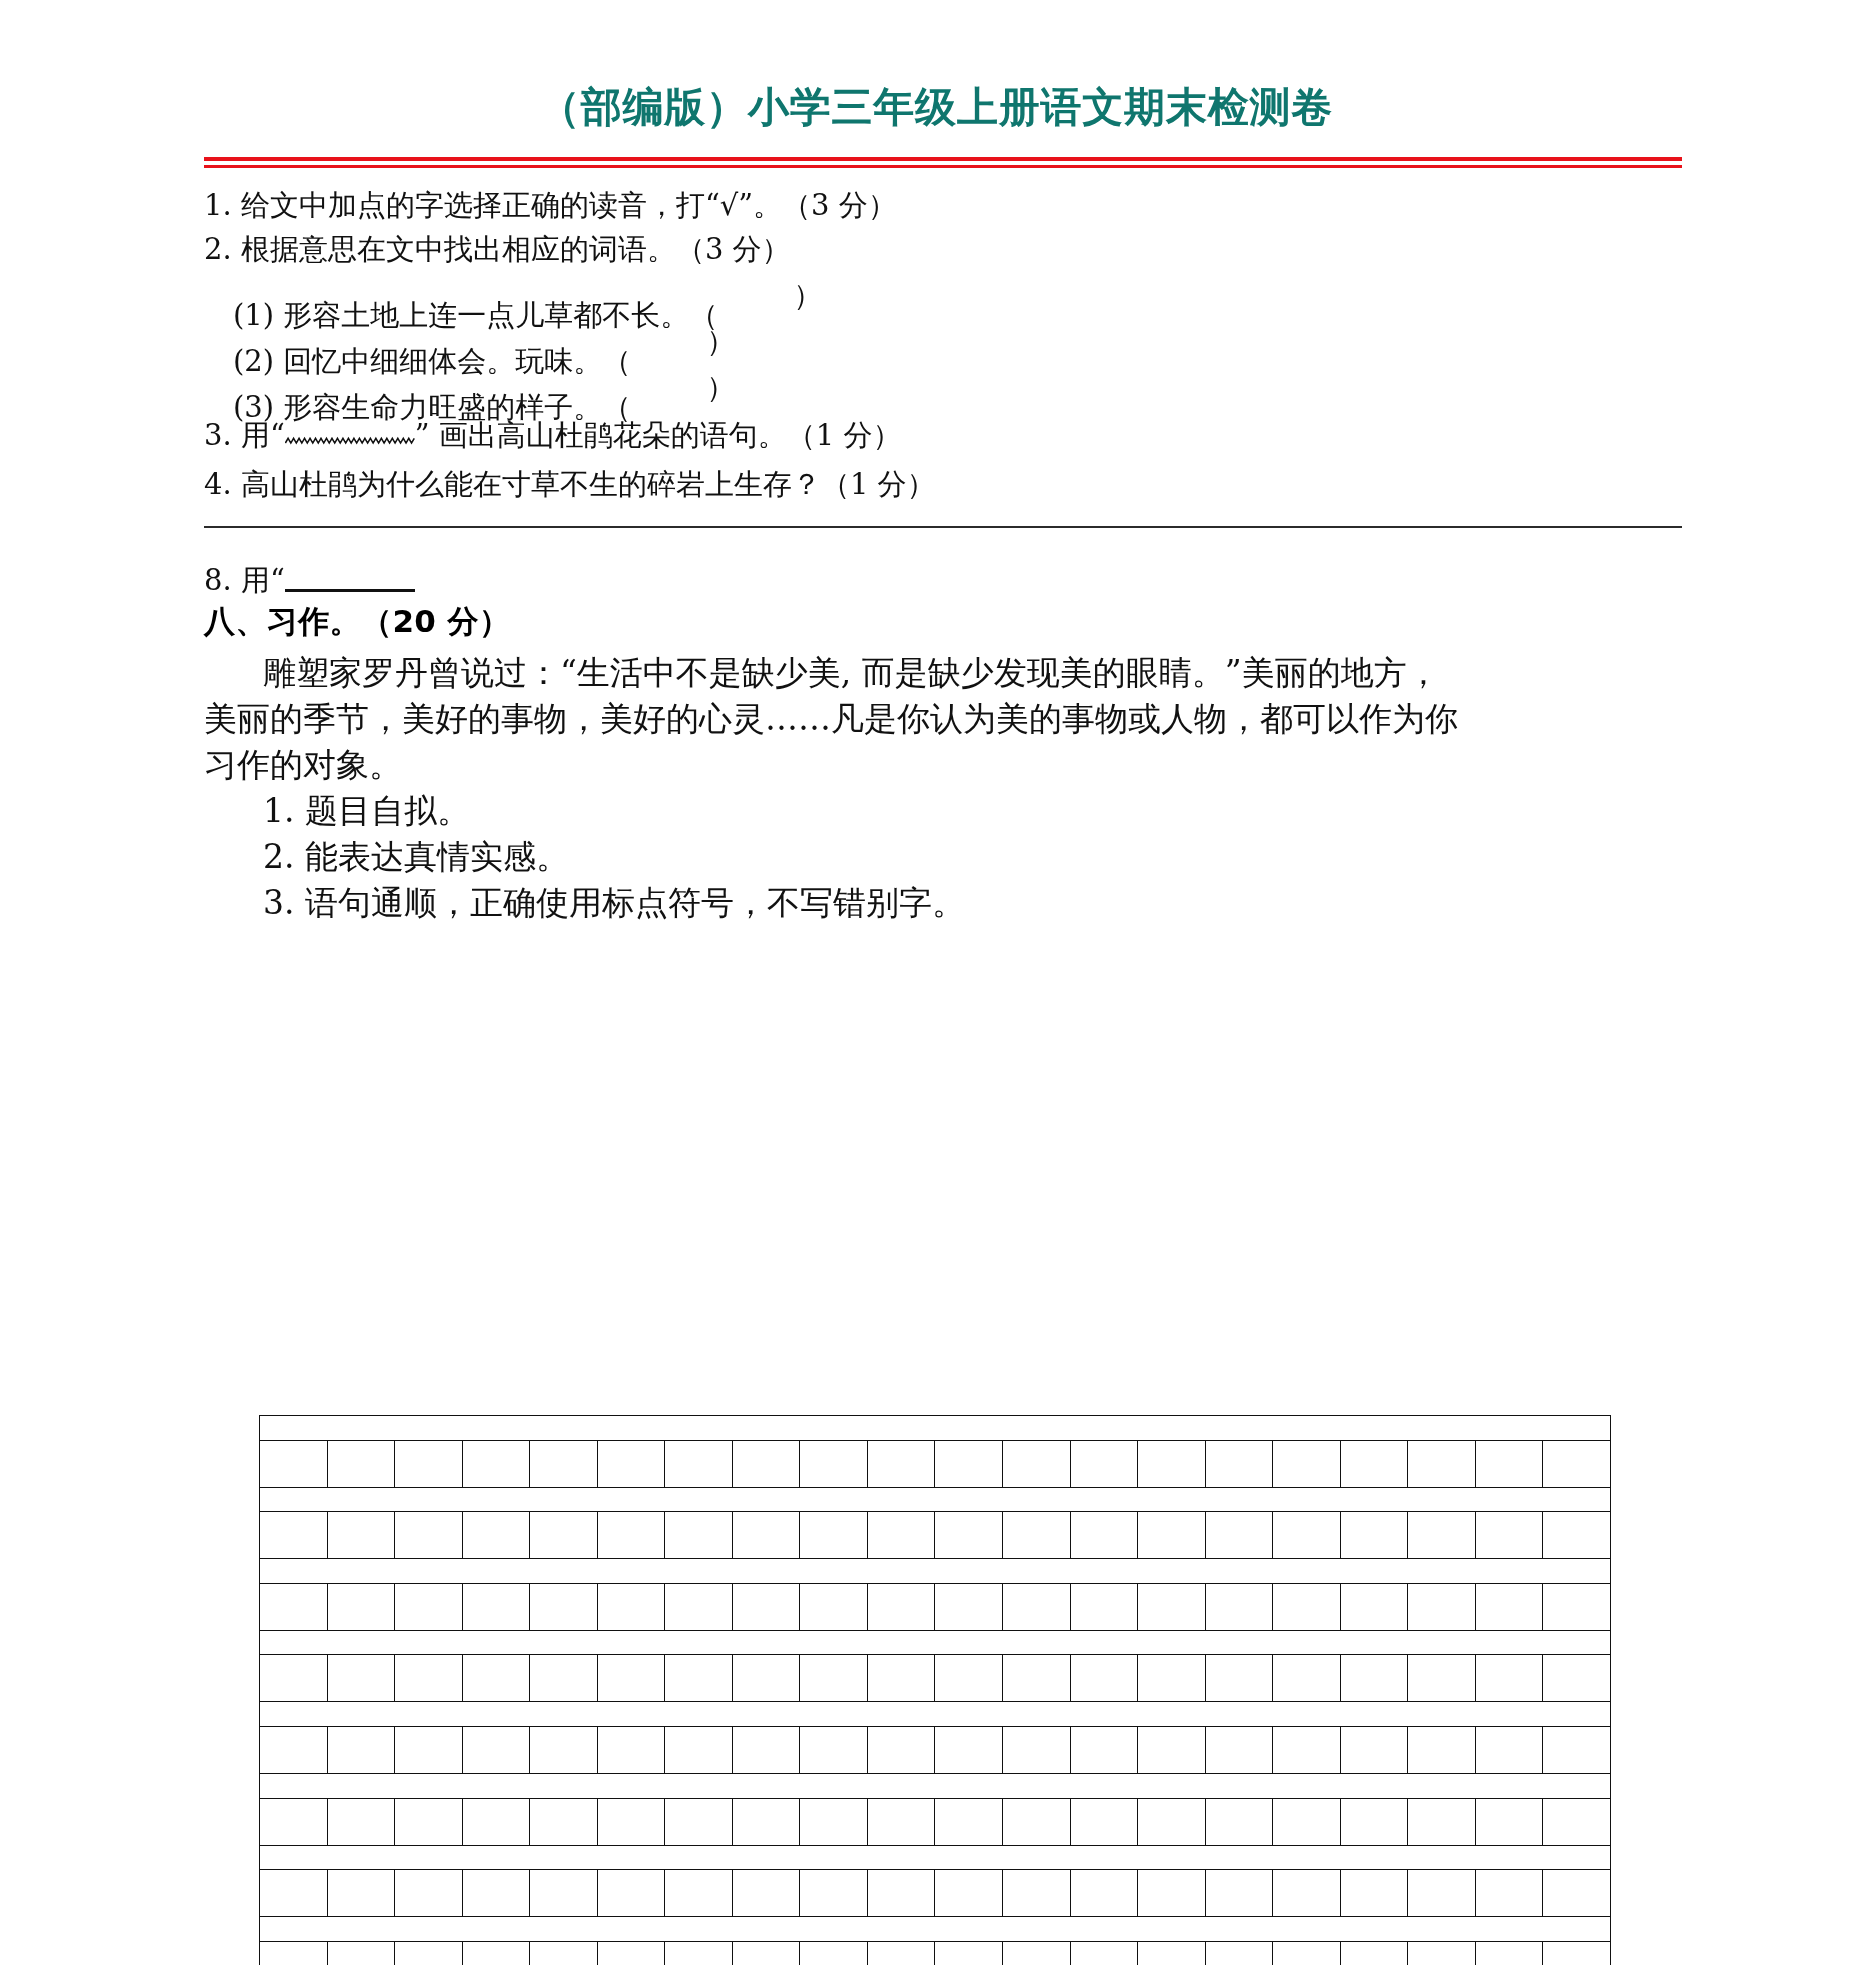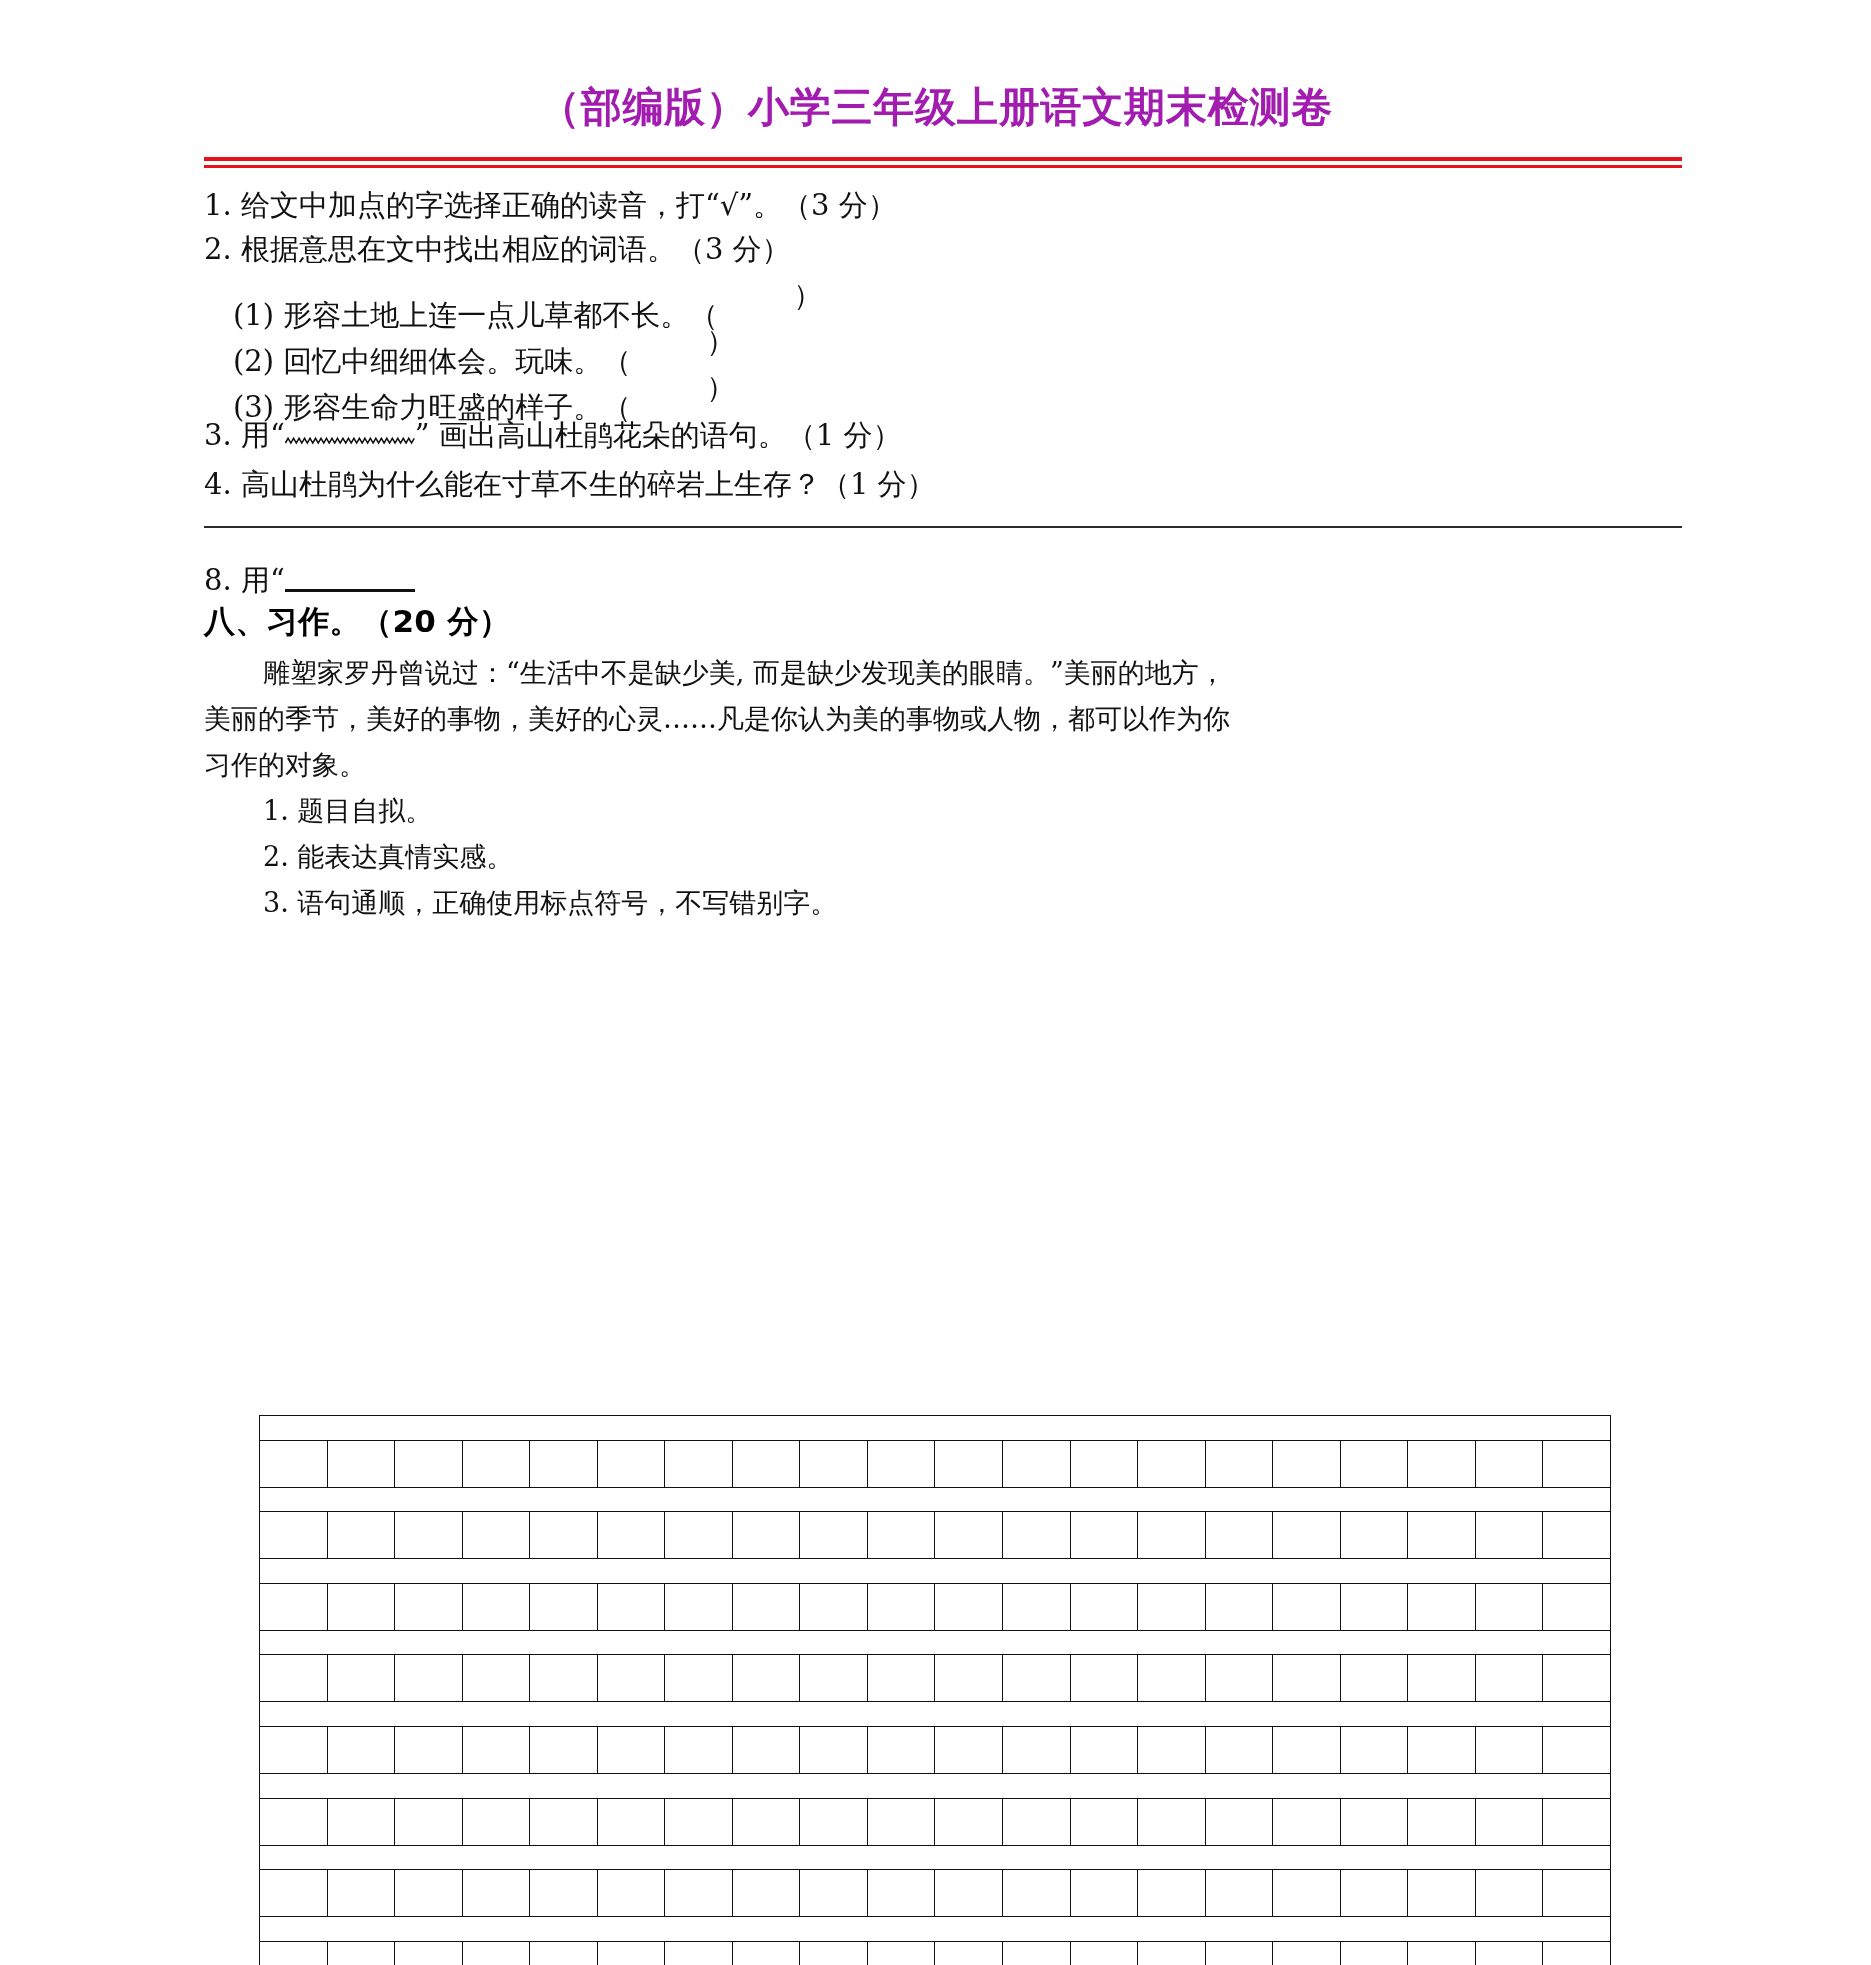--- a/index.html
+++ b/index.html
@@ -22,21 +22,21 @@
     position:absolute;
     left:0; top:85px; width:1872px;
     text-align:center;
   }
   .doc-title{
     display:inline-block;
     font-family:"DejaVu Sans","Liberation Sans",sans-serif;
     font-weight:bold;
     font-size:41px;
     letter-spacing:0.8px;
-    color:#a21caf;
+    color:#0f766e;
     line-height:1.1;
   }
   .rule-group{
     position:absolute;
     left:204px; top:157px; width:1478px;
   }
   .rule-thick{height:4.3px;background:#e8121a;width:100%;}
   .rule-gap{height:3.9px;background:transparent;width:100%;}
   .rule-thin{height:2.8px;background:#e8121a;width:100%;}
 
@@ -88,21 +88,21 @@
 
   .section-head{
     font-family:"DejaVu Sans","Liberation Sans",sans-serif;
     font-weight:bold;
     font-size:31px;
     color:#000;
     letter-spacing:0.4px;
   }
 
   .para{
-    font-size:27px;
+    font-size:33px;
     line-height:1.0;
     color:#111;
     white-space:nowrap;
   }
 
   
   .grid-wrap{
     position:absolute;
     left:259px;
     top:1415px;

